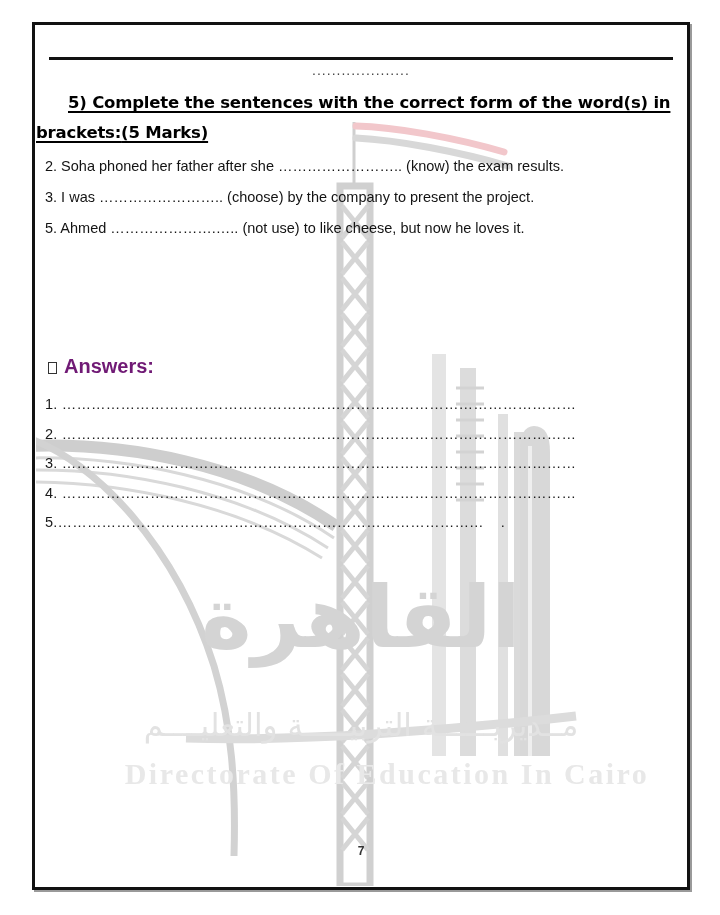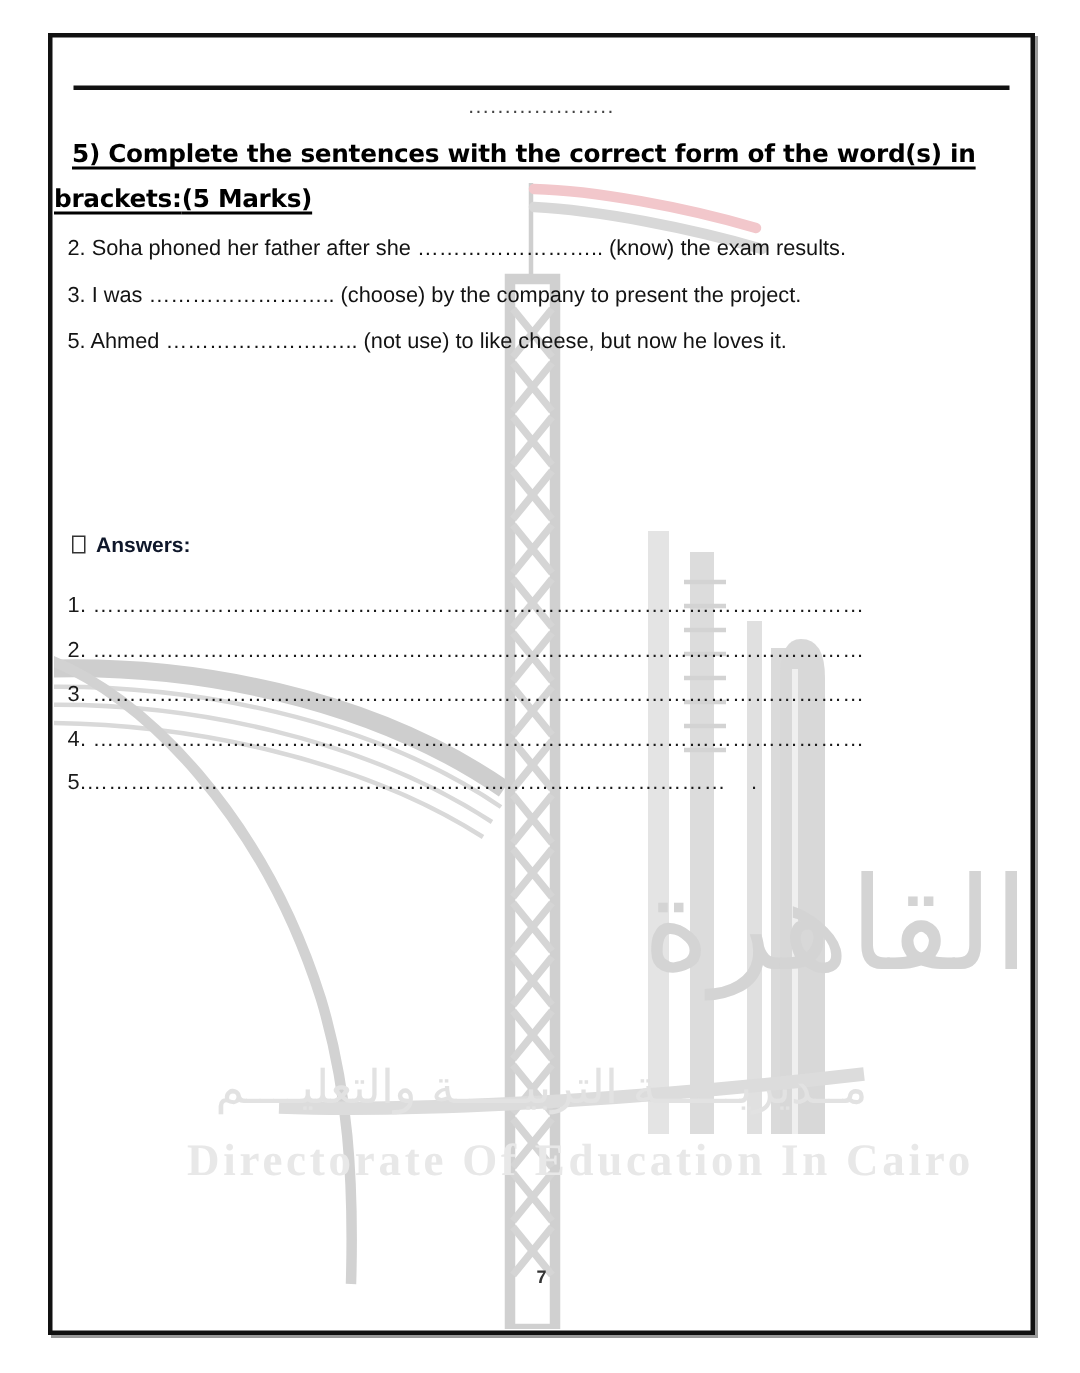--- a/index.html
+++ b/index.html
@@ -50,23 +50,24 @@
     pointer-events: none;
     z-index: 1;
   }
   #watermark svg { display: block; }
 
   .wm-ar-big {
     position: absolute;
     left: 0;
     top: 548px;
     width: 650px;
+    text-align: center;
     font-family: "DejaVu Sans", sans-serif;
     font-size: 86px;
-    font-weight: 400;
+    font-weight: 700;
     color: #d4d4d4;
     letter-spacing: 2px;
     direction: rtl;
     line-height: 1;
   }
   .wm-ar-small {
     position: absolute;
     left: 0;
     top: 684px;
     width: 650px;
@@ -151,21 +152,21 @@
     color: #000;
     letter-spacing: -0.2px;
     line-height: 30px;
     white-space: pre;
   }
   .heading-line span.u {
     text-decoration: underline;
     text-underline-offset: 3px;
     text-decoration-thickness: 2px;
   }
-  #heading-row1 { padding-left: 12px; }
+  #heading-row1 { padding-left: 32px; }
   #heading-row2 { padding-left: 0px; }
 
   
   #question-list {
     position: absolute;
     left: 9px;
     top: 125px;
     width: 640px;
   }
   .q-item {
@@ -175,23 +176,23 @@
     line-height: 31px;
     white-space: pre;
   }
 
   
   #answers-title {
     position: absolute;
     left: 12px;
     top: 329px;
     font-family: "Liberation Sans", sans-serif;
-    font-size: 14px;
-    font-weight: 700;
-    color: #0f172a;
+    font-size: 20px;
+    font-weight: 700;
+    color: #701a75;
     white-space: pre;
   }
   .tofu {
     display: inline-block;
     width: 9px;
     height: 12px;
     border: 1px solid #333;
     margin-right: 7px;
     vertical-align: -1px;
     box-sizing: border-box;

